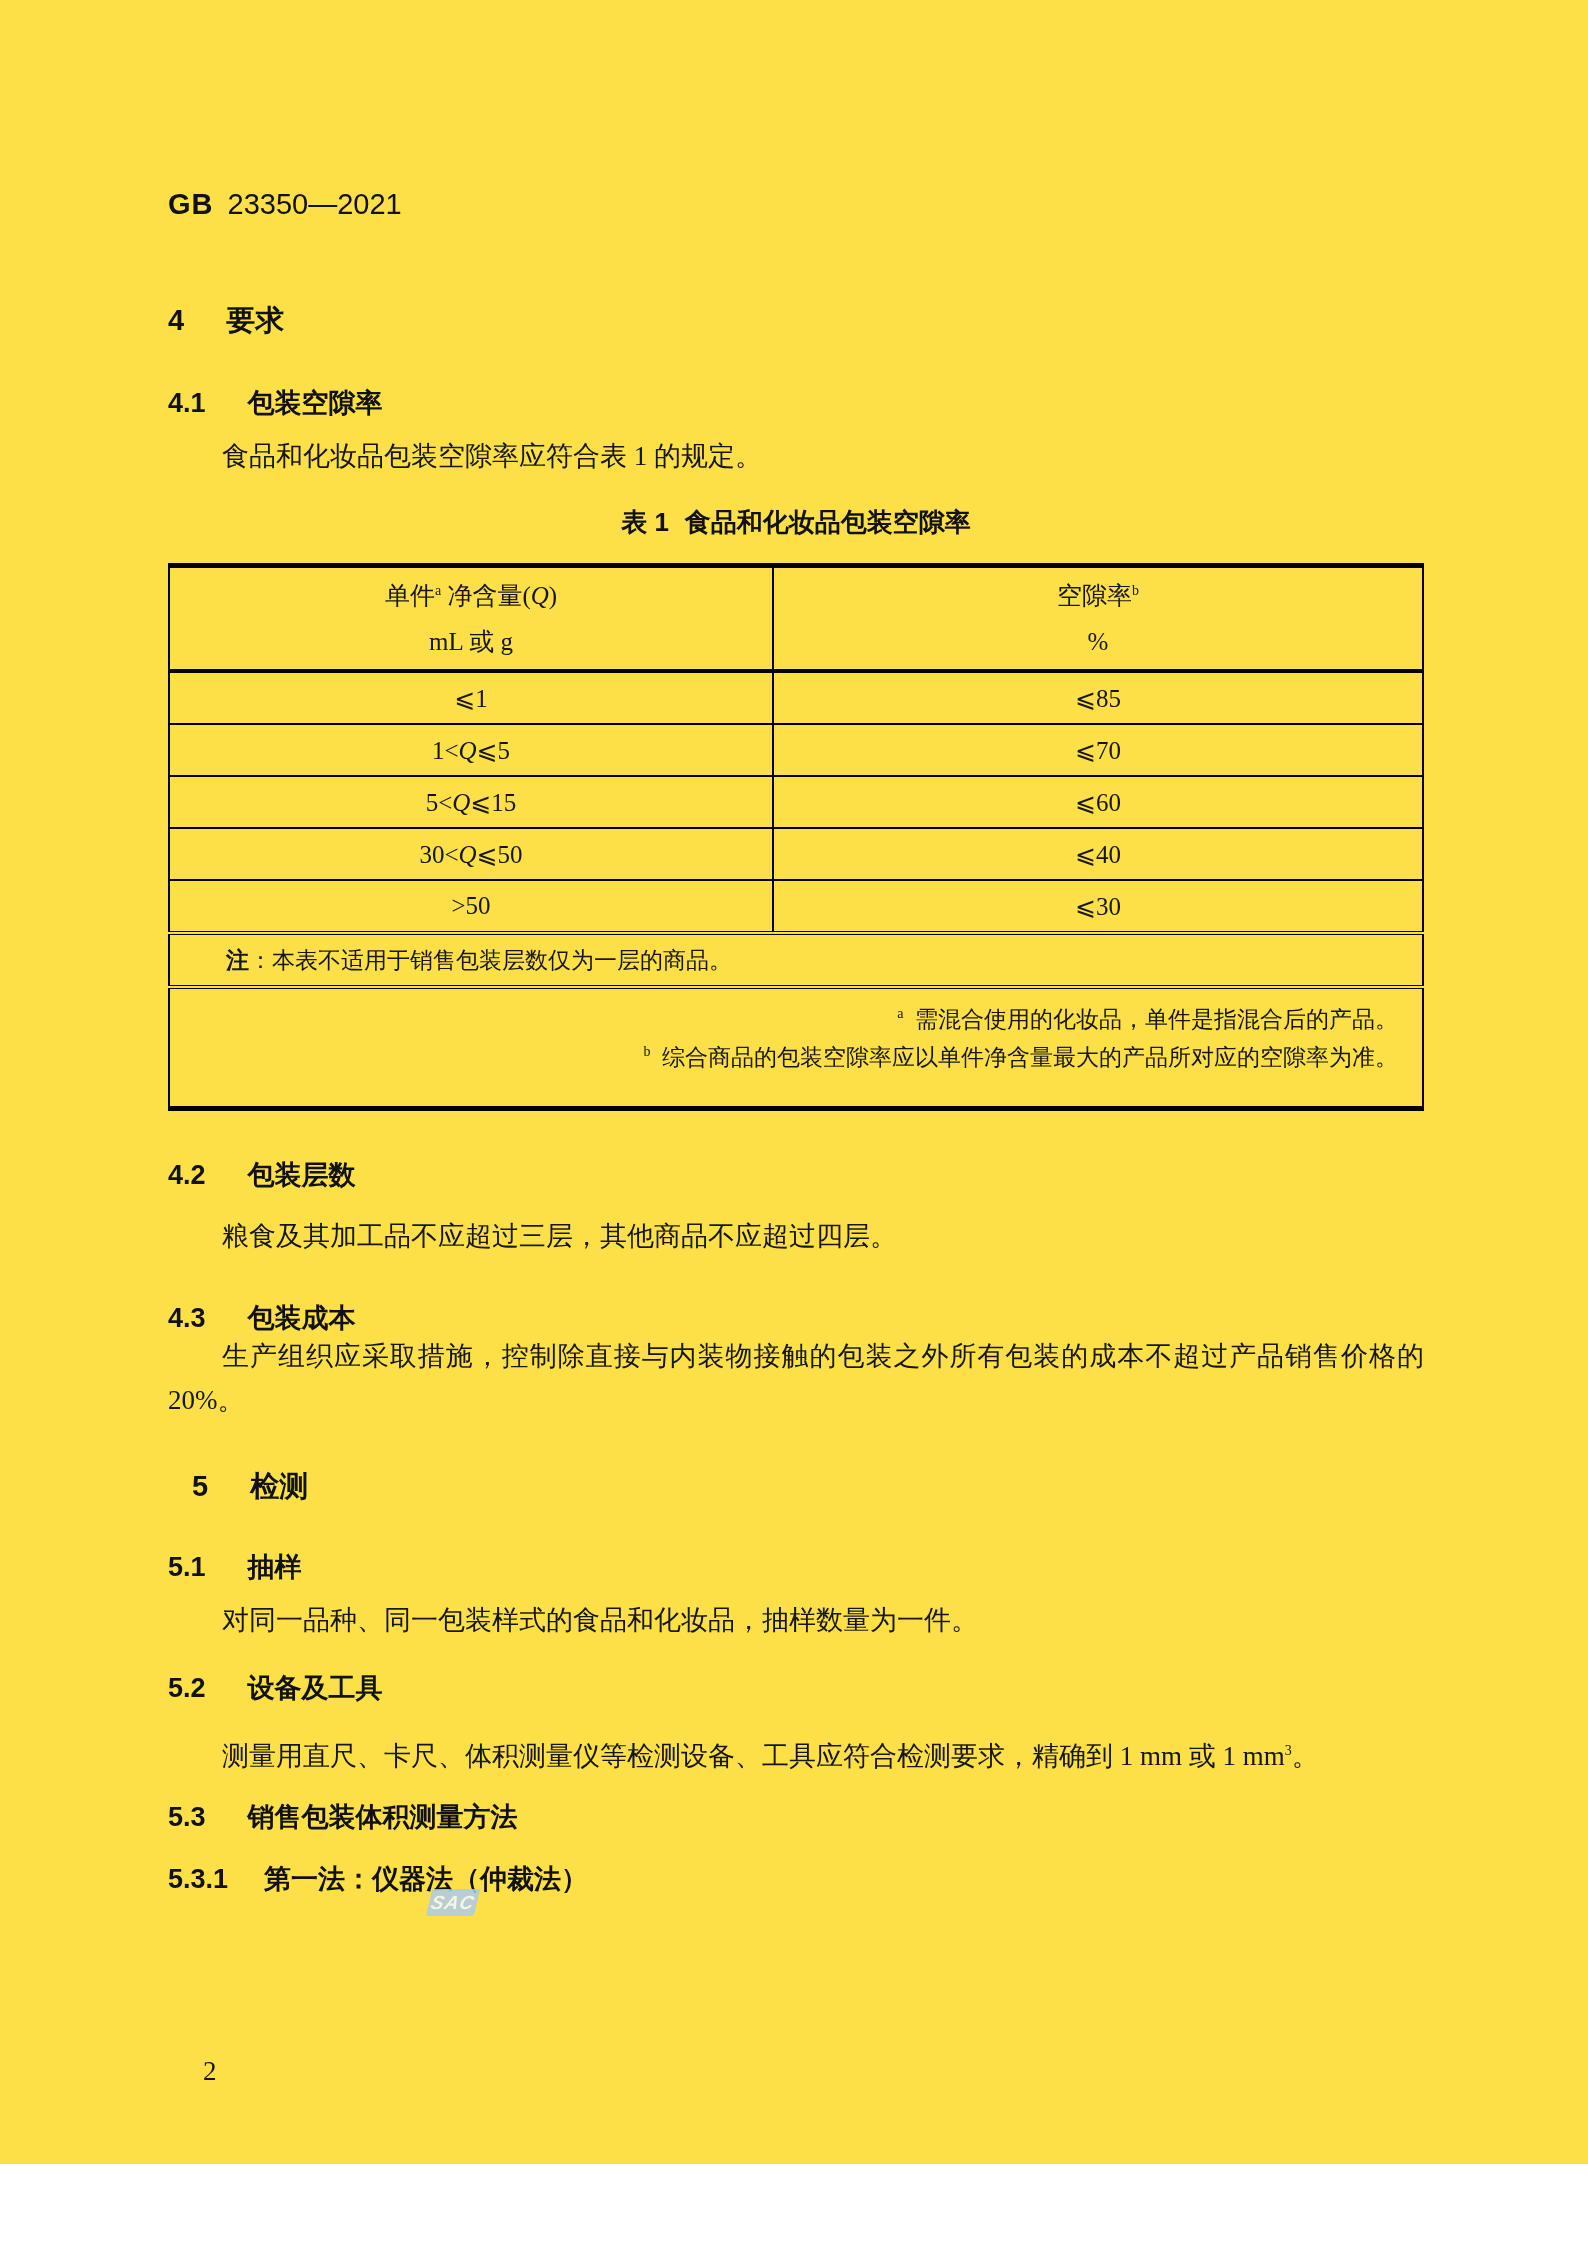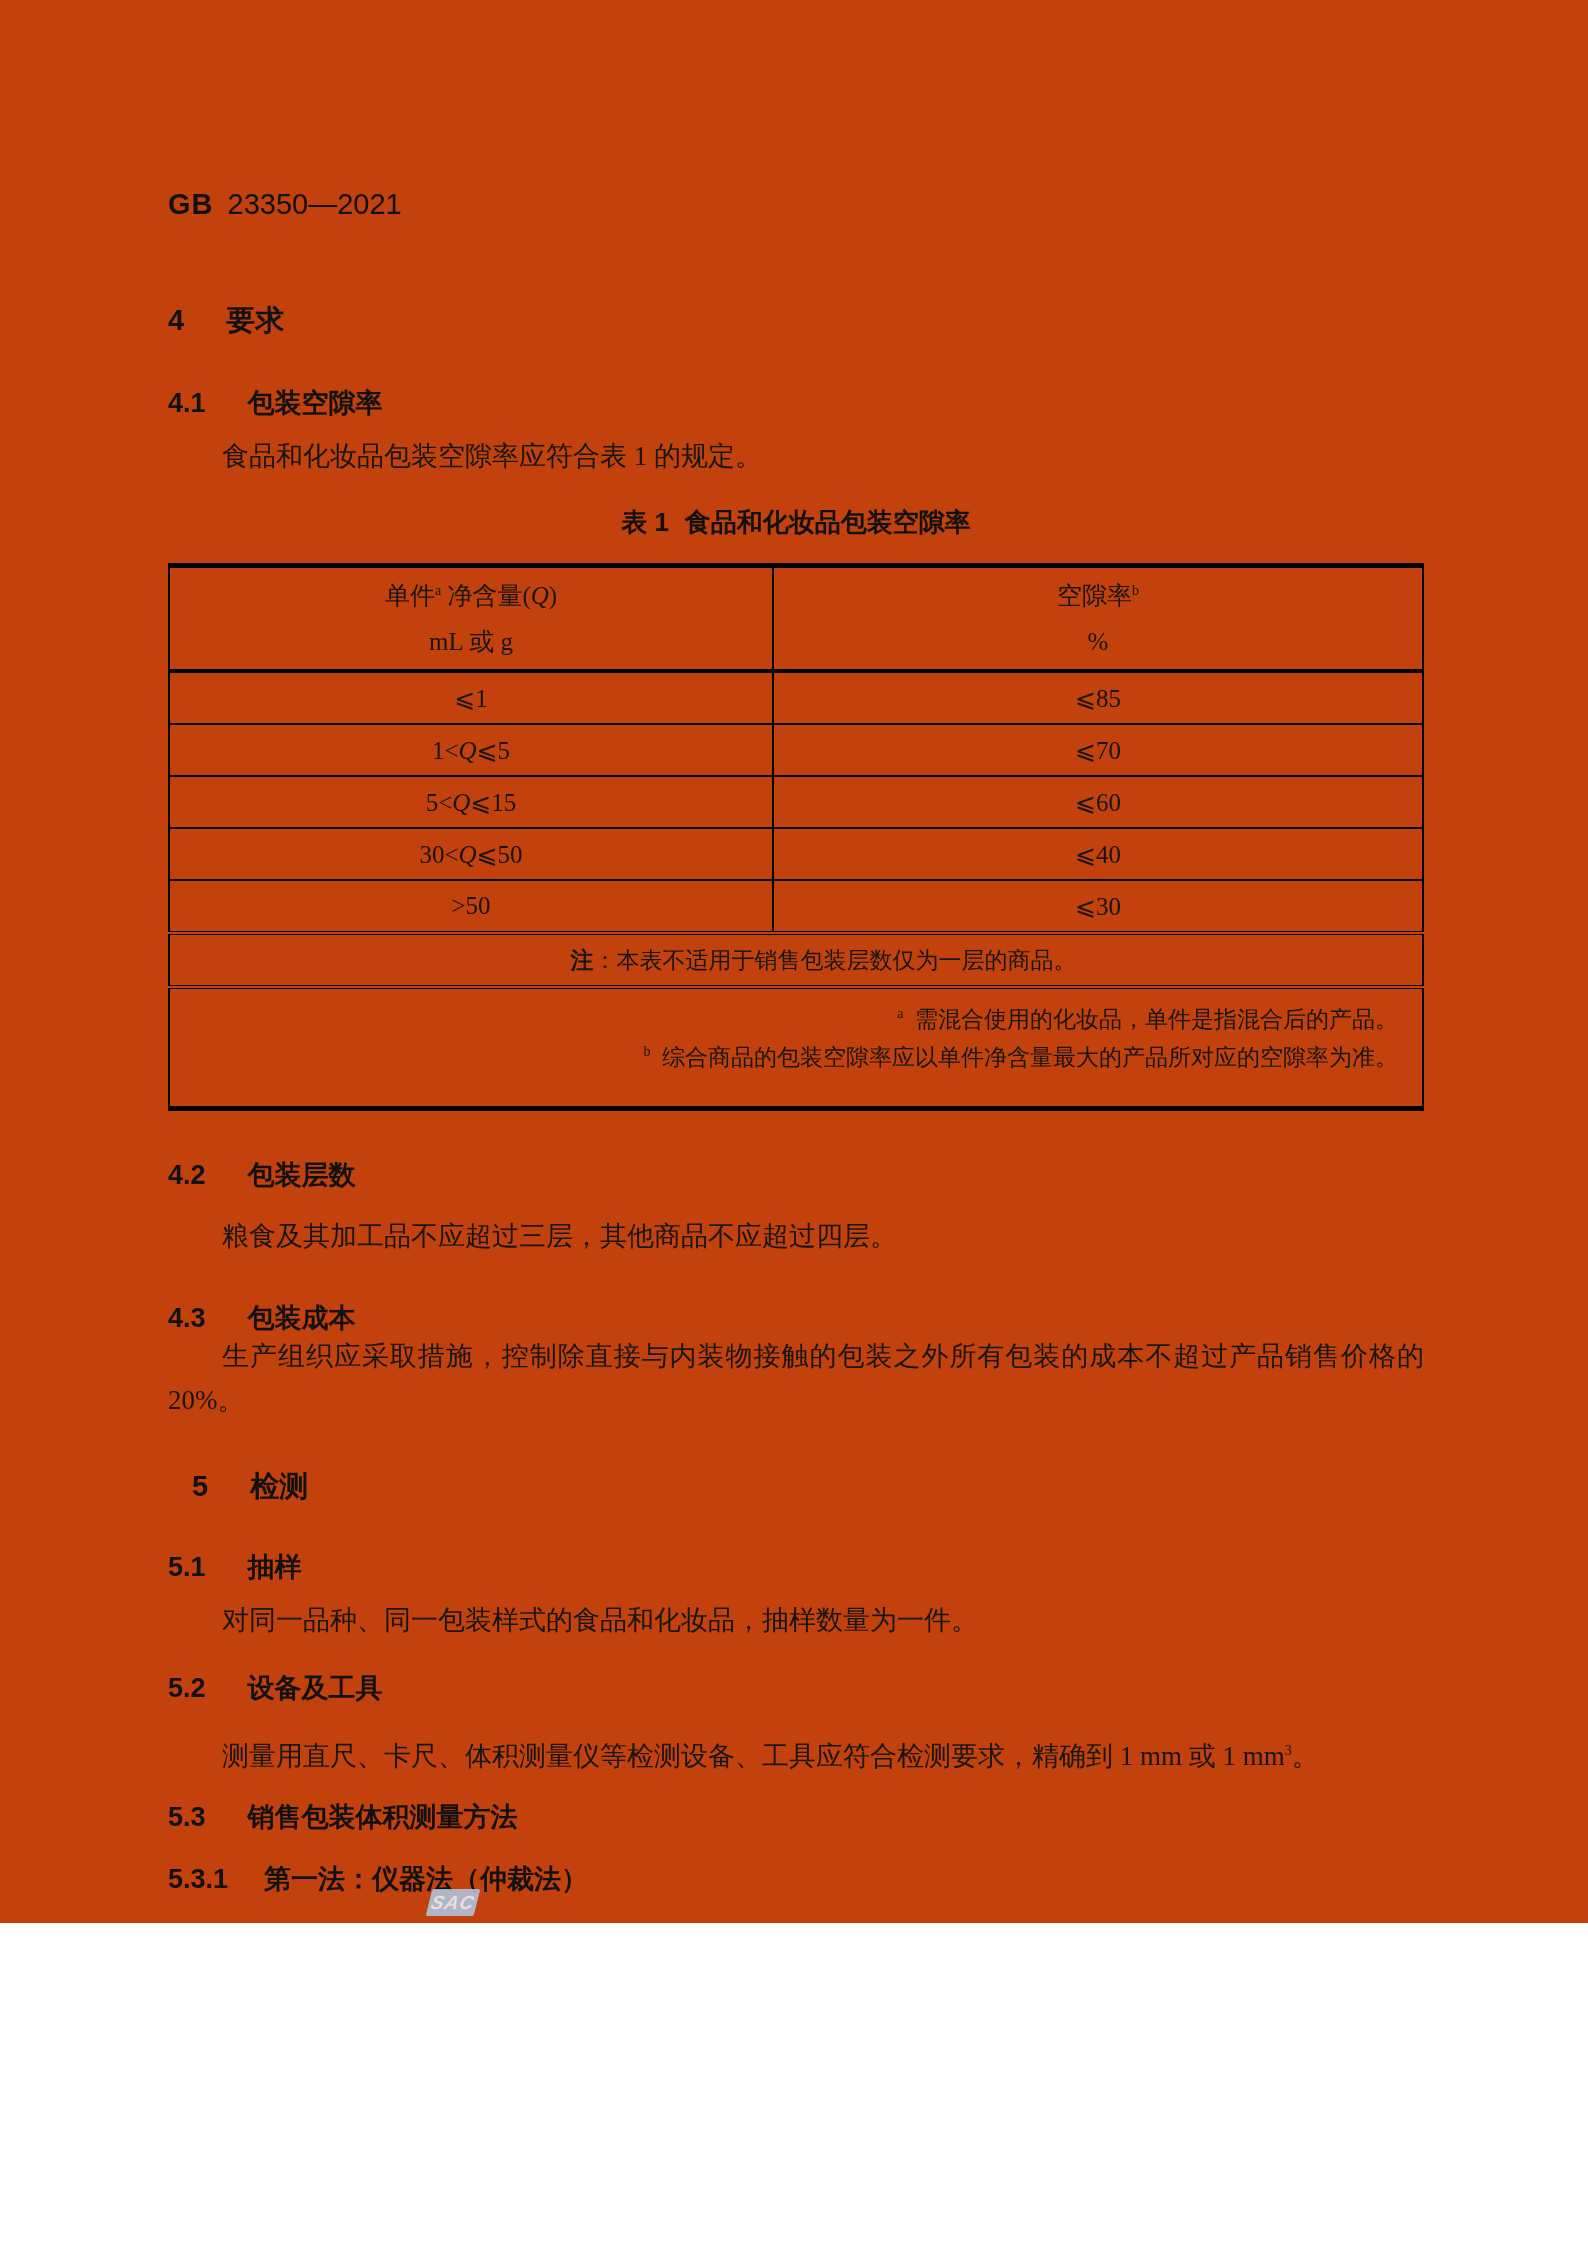--- a/index.html
+++ b/index.html
@@ -1,19 +1,19 @@
 <!DOCTYPE html>
 <html><head>
 <meta charset="utf-8">
 <style>
   html,body { margin:0; padding:0; background:#ffffff; }
   .page {
     position:relative;
-    width:1588px; height:1923px;
-    background:#c2410c;
+    width:1588px; height:2164px;
+    background:#fde047;
     color:#141414;
     font-family:"Liberation Serif","DejaVu Serif",serif;
     overflow:hidden;
   }
   .abs { position:absolute; }
 
   
   .h-main, .h-sub {
     font-family:"Liberation Sans","DejaVu Sans",sans-serif;
     font-weight:700; color:#111; white-space:nowrap;
@@ -46,21 +46,21 @@
     font-size:25px; color:#161616;
     border-left:2px solid #000; border-right:2px solid #000;
     border-top:5px solid #000; border-bottom:5px solid #000;
   }
   tr.thead td { border-bottom:4px solid #000; height:99px; text-align:center; vertical-align:middle; }
   .th-line { line-height:46px; }
   td.col-q { width:600px; border-right:2px solid #000; }
   tr.drow td { border-bottom:2px solid #000; height:48px; text-align:center; vertical-align:middle; }
   tr.note-row td {
     border-top:4px double #000; border-bottom:4px double #000;
-    height:48px; text-align:center; padding-left:56px; font-size:23px; vertical-align:middle;
+    height:48px; text-align:left; padding-left:56px; font-size:23px; vertical-align:middle;
   }
   tr.note-row .note-label { font-family:"Liberation Sans","DejaVu Sans",sans-serif; font-weight:700; }
   tr.fnote-row td { height:95px; text-align:right; padding:12px 24px 10px 60px; vertical-align:top; font-size:23px; }
   .fnote-line { line-height:38px; }
   .q-var { font-style:italic; font-family:"Liberation Serif","DejaVu Serif",serif; }
   sup { font-size:14px; line-height:0; }
 
   
   .watermark {
     left:429px; top:1889px; width:48px; height:27px;

